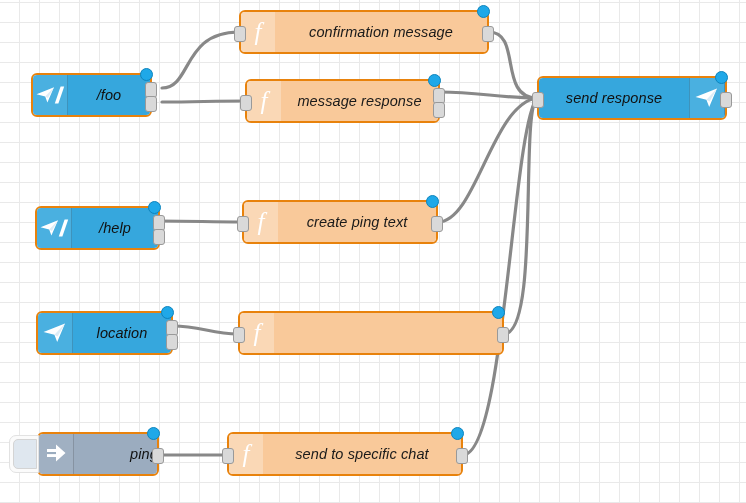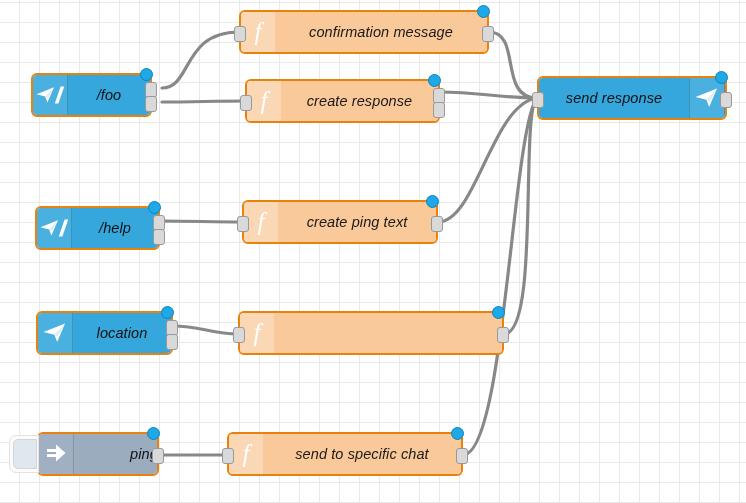--- a/index.html
+++ b/index.html
@@ -178,21 +178,21 @@
         <div class="port out" style="top: 21.3333px;"></div>
         <div class="status-dot" style="background: rgb(31, 168, 232);"></div>
       </div>
       <div class="node fn" style="left: 245px; top: 79px; width: 195px; height: 44px;">
         <div class="node-body">
           <div class="icon-box">
             <svg class="glyph" width="22" height="26" viewBox="0 0 22 26" aria-hidden="true">
               <text x="11" y="21" text-anchor="middle" font-family="Liberation Serif, serif" font-style="italic" font-size="25" fill="#ffffff">f</text>
             </svg>
           </div>
-          <div class="label">create response</div>
+          <div class="label">message response</div>
         </div>
         <div class="port in" style="top: 14px;"></div>
         <div class="port out" style="top: 6.66667px;"></div>
         <div class="port out" style="top: 21.3333px;"></div>
         <div class="status-dot" style="background: rgb(31, 168, 232);"></div>
       </div>
       <div class="node tg" style="left: 537px; top: 76px; width: 190px; height: 44px;">
         <div class="node-body">
           <div class="label">send response</div>
           <div class="icon-box right">

